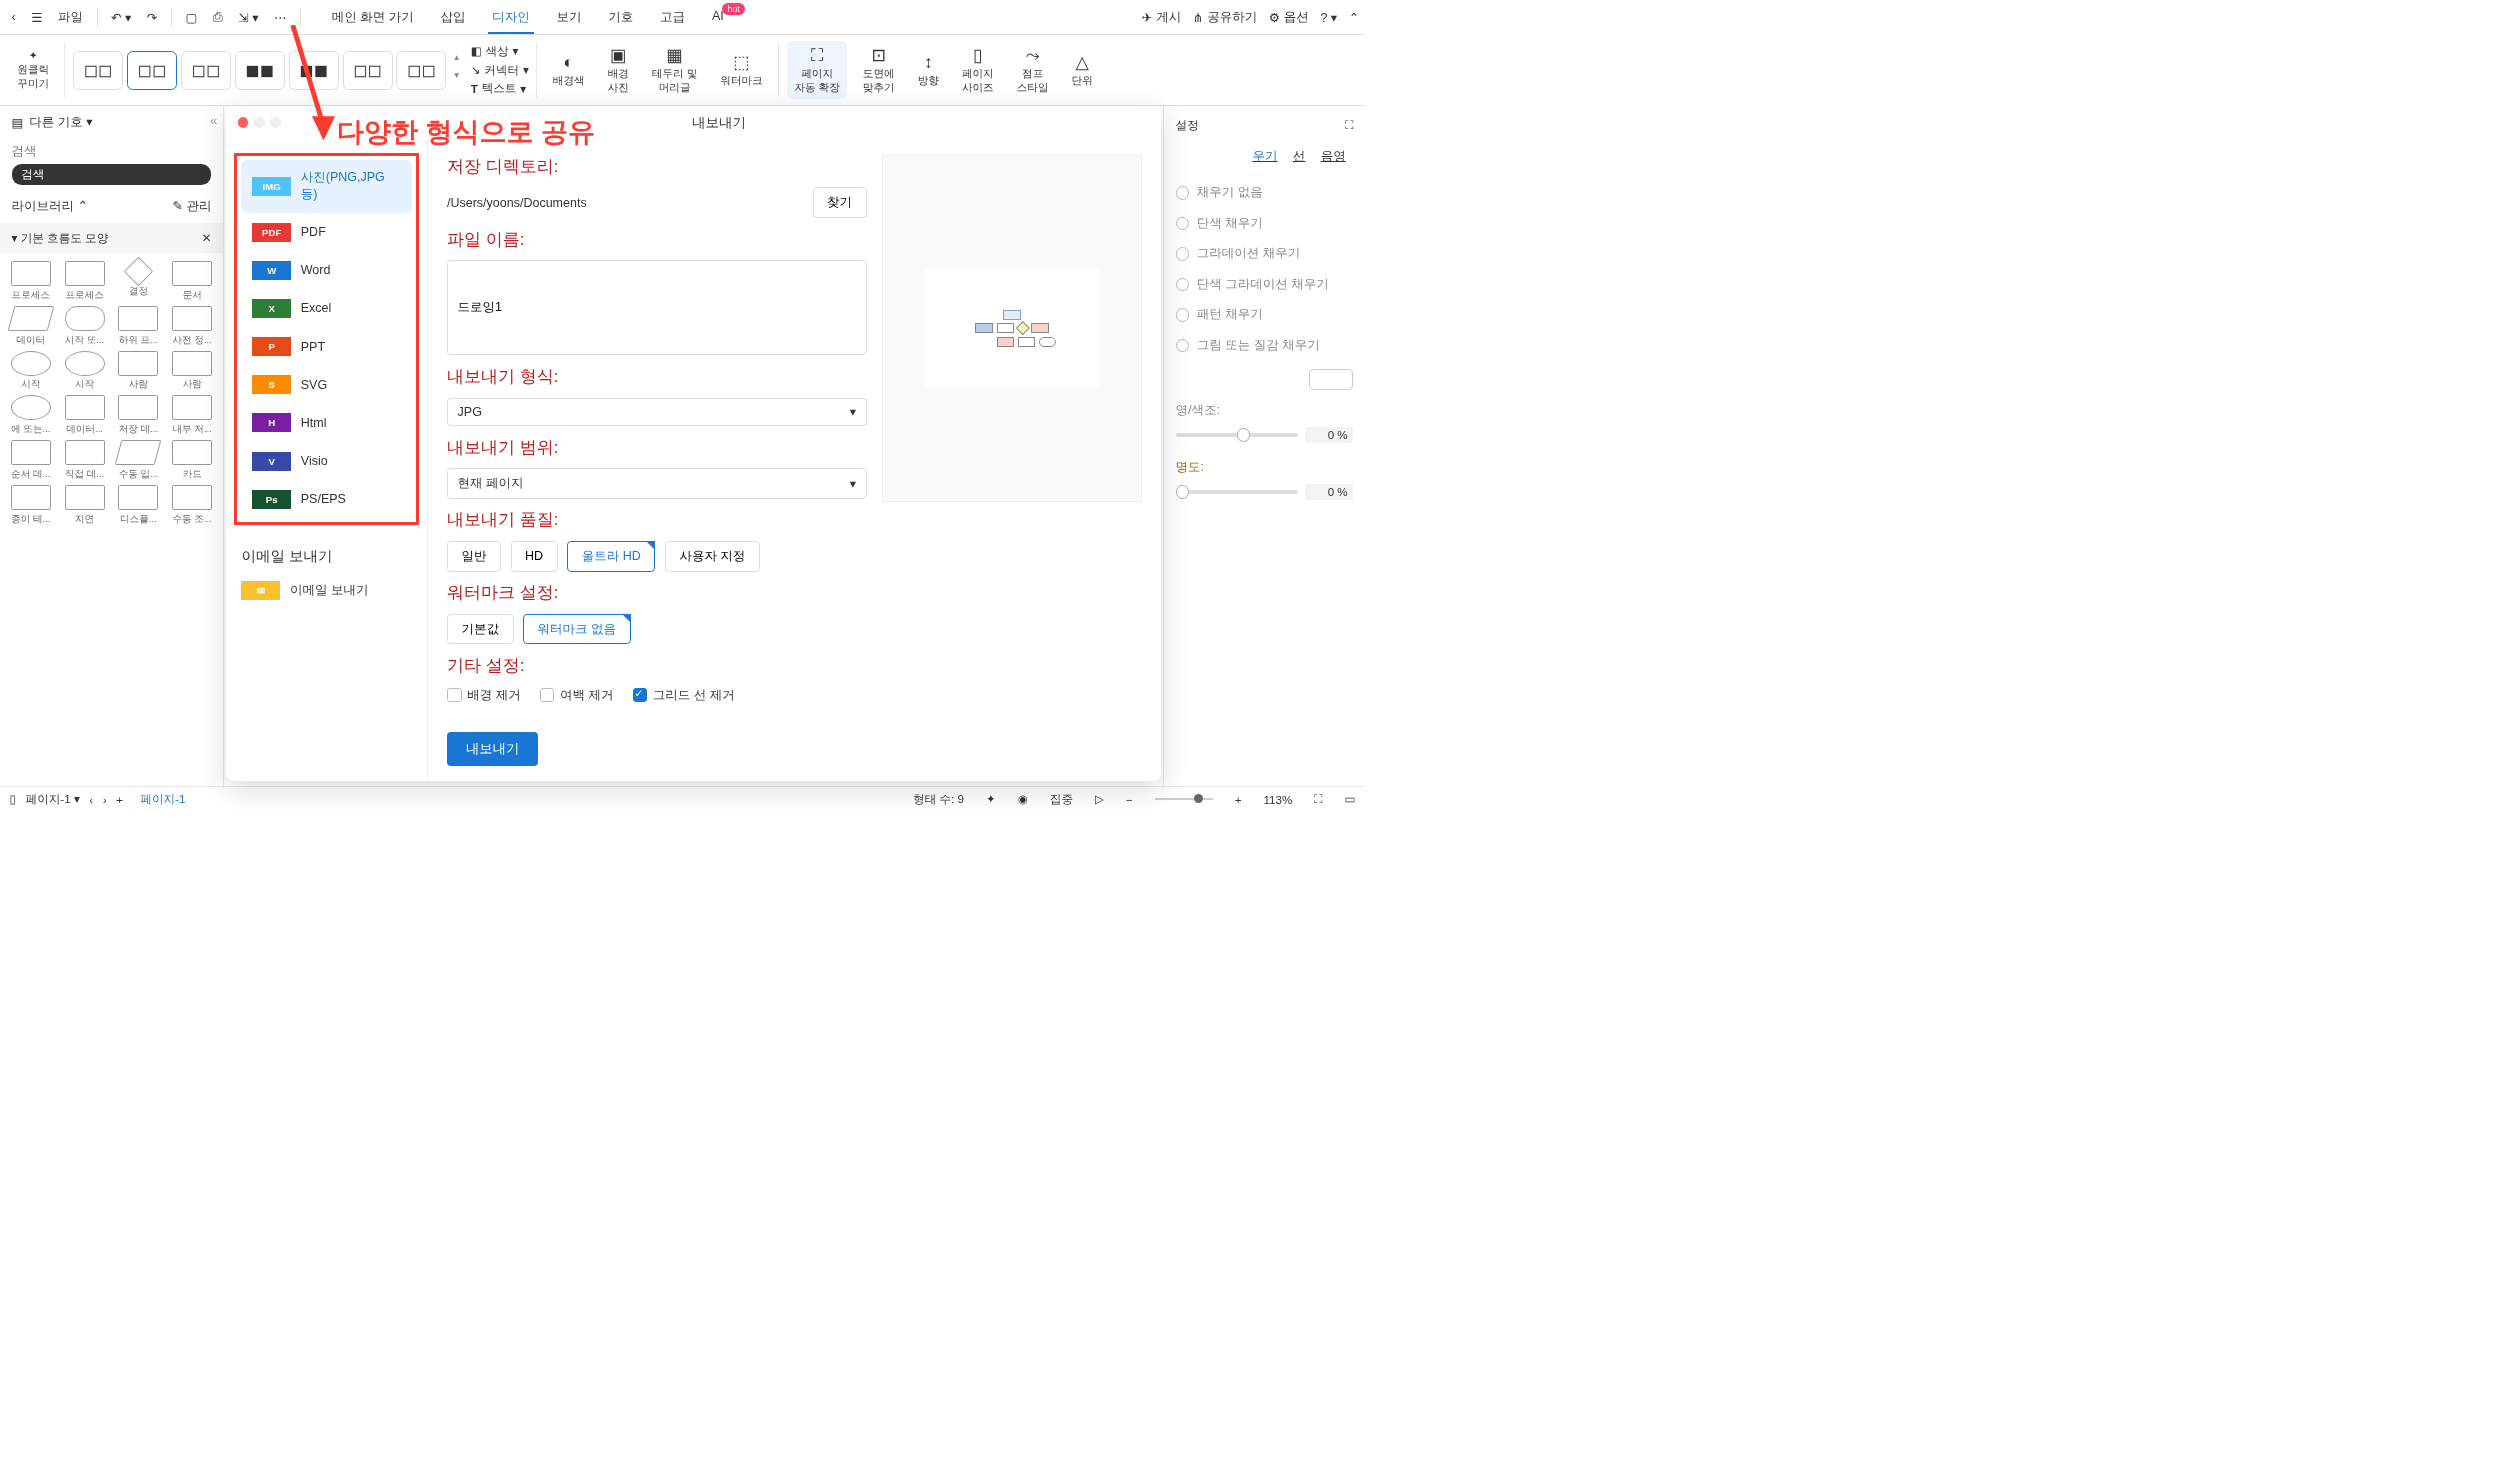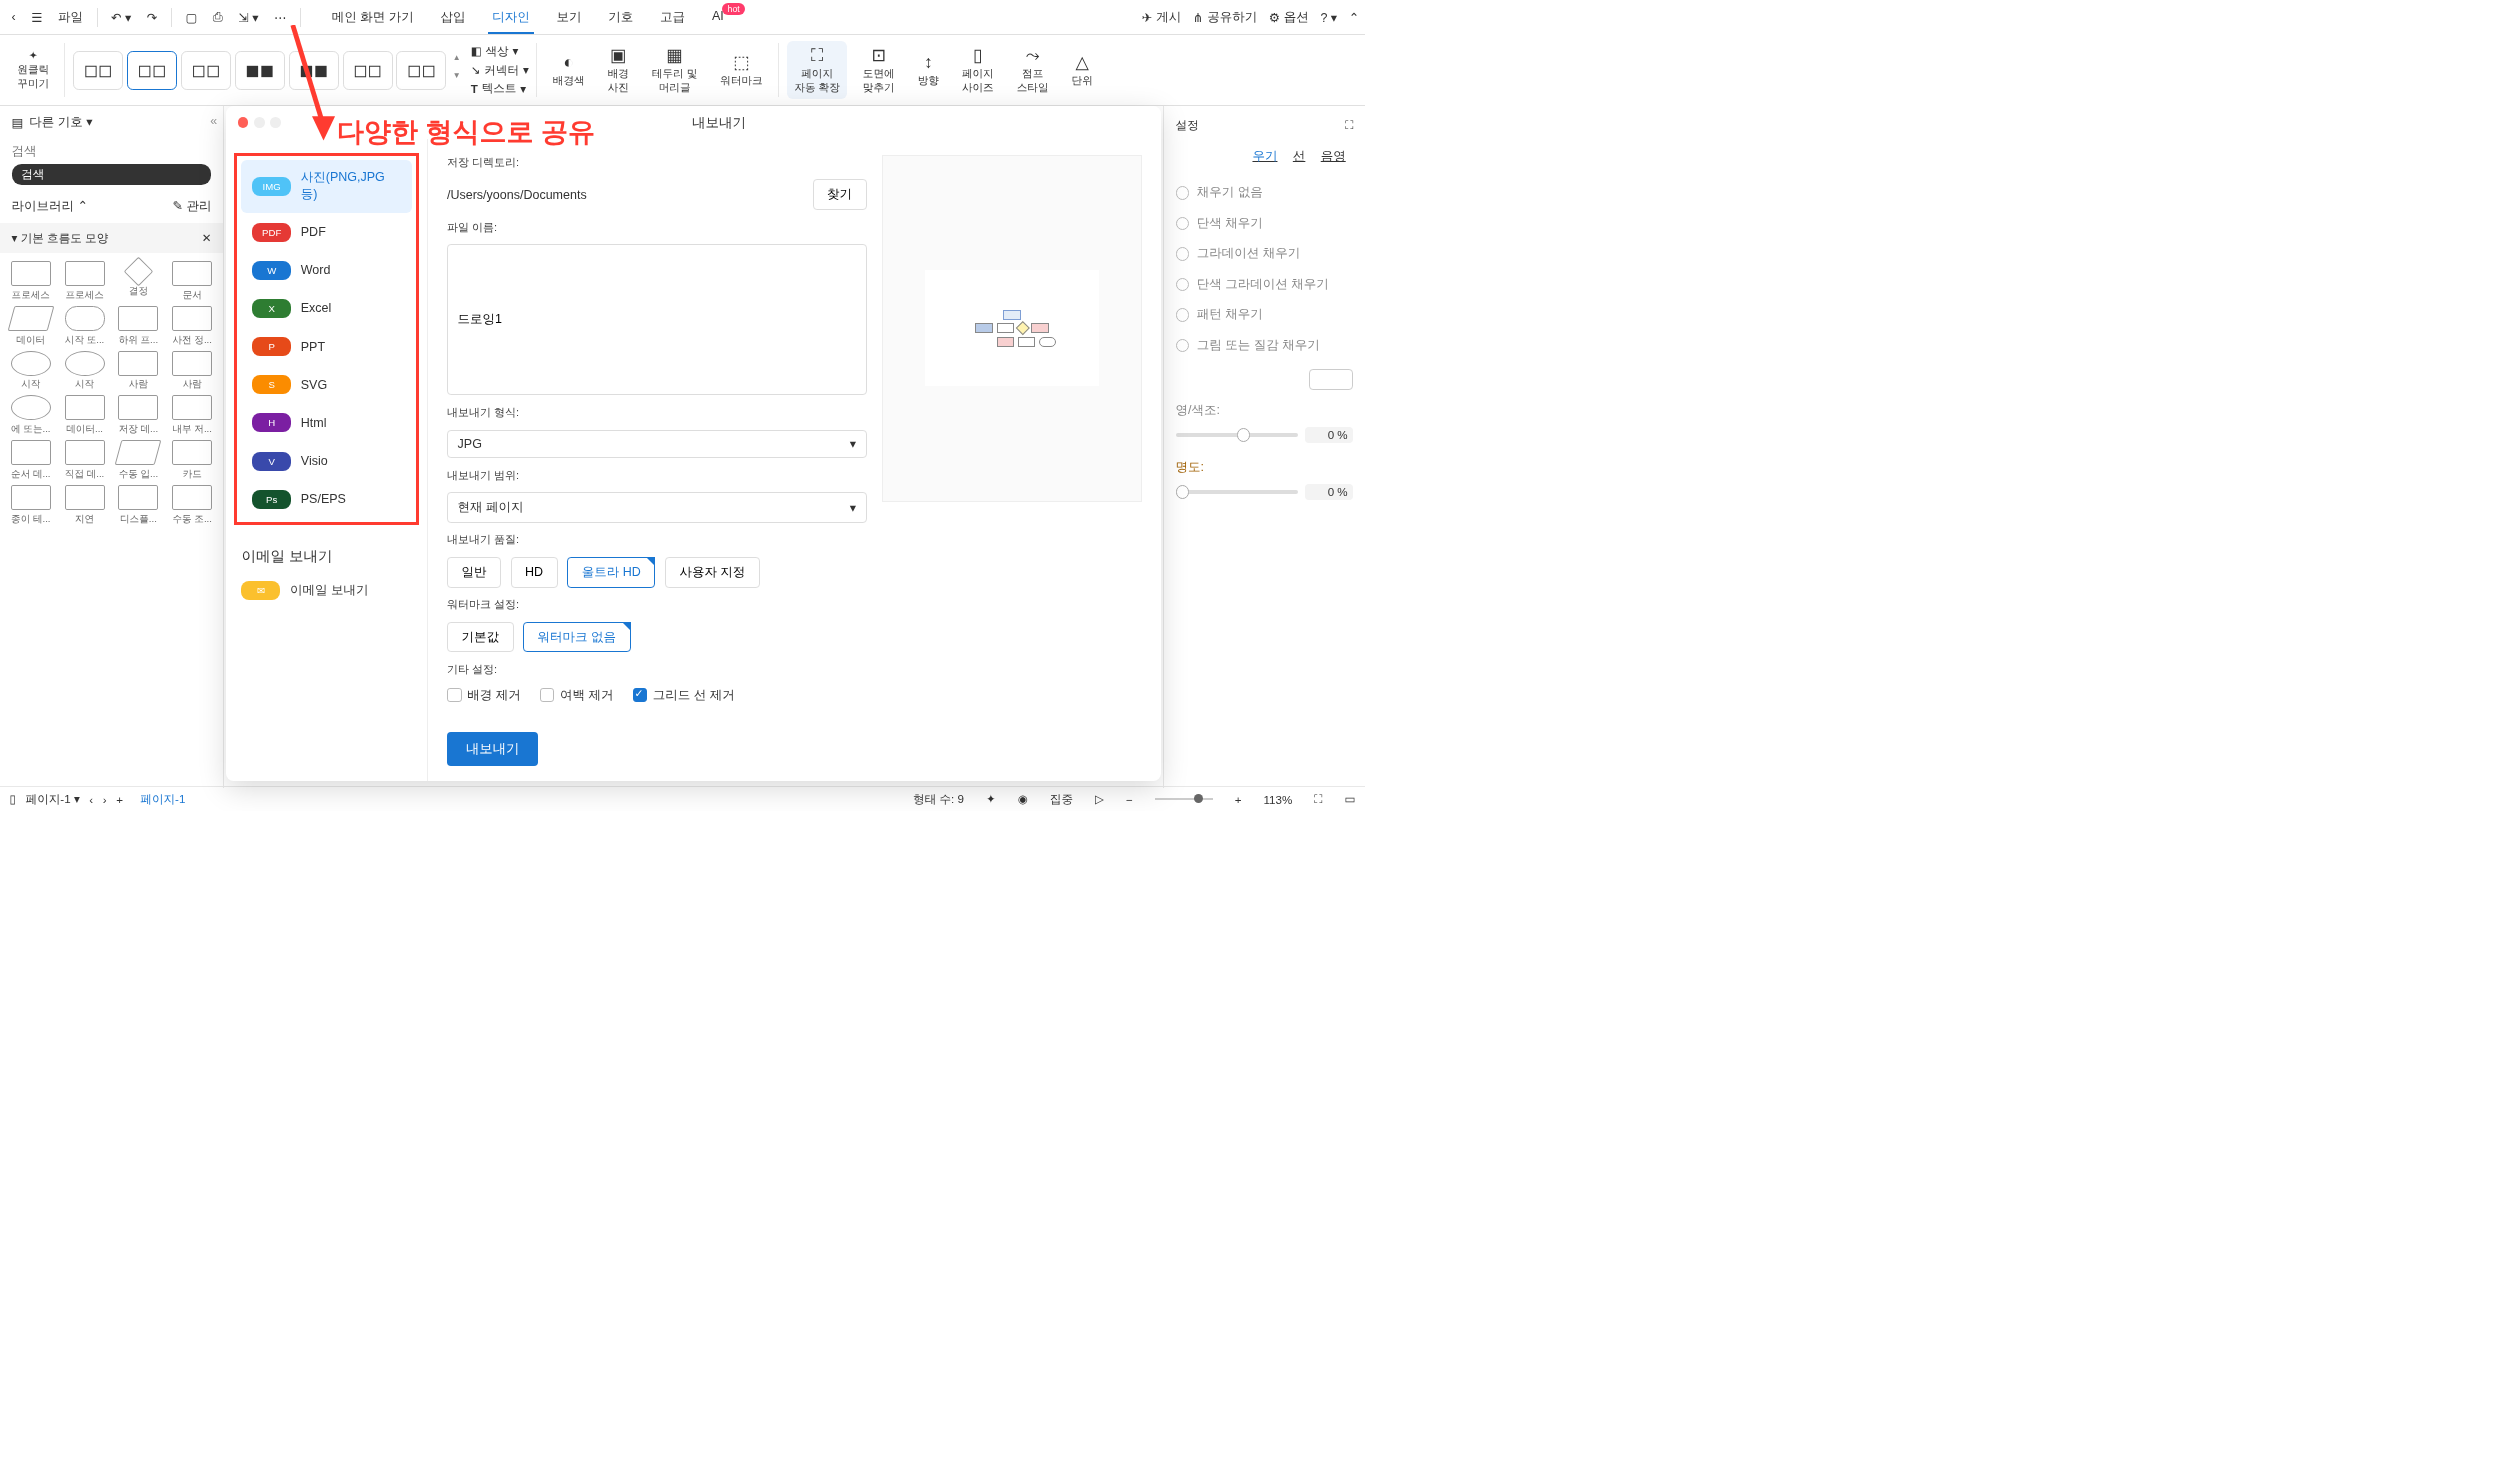--- a/index.html
+++ b/index.html
@@ -65,25 +65,25 @@
 .dialog { position: absolute; left: 226px; top: 106px; width: 935px; height: 675px; background: #fff; border-radius: 7.7px; box-shadow: 0 7.7px 29px rgba(0,0,0,.15); display: flex; flex-direction: column; z-index: 100; }
 .dlg-titlebar { display: flex; align-items: center; padding: 7.7px 11.6px; gap: 7.7px; }
 .dlg-dots { display: flex; gap: 5.8px; }
 .dlg-dot { width: 10.6px; height: 10.6px; border-radius: 50%; }
 .dlg-title { flex: 1; text-align: center; font-size: 13.5px; }
 .dlg-body { display: flex; flex: 1; overflow: hidden; }
 .dlg-sidebar { width: 202px; padding: 9.6px 0; border-right: 1px solid #eee; }
 .export-highlight-box { border: 3.9px solid #ff3b30; margin: 3.9px 7.7px; padding: 3.9px 0; }
 .export-item { display: flex; align-items: center; gap: 9.6px; padding: 9.6px 11.6px; cursor: pointer; border-radius: 5.8px; margin: 0 3.9px; }
 .export-item.active { background: #e6f2ff; color: #1976d2; }
-.export-icon { width: 39px; height: 19px; border-radius: 8px; display: flex; align-items: center; justify-content: center; color: #fff; font-size: 9.6px; font-weight: normal; flex-shrink: 0; }
+.export-icon { width: 39px; height: 19px; border-radius: 0; display: flex; align-items: center; justify-content: center; color: #fff; font-size: 9.6px; font-weight: bold; flex-shrink: 0; }
 .email-section-title { padding: 17.4px 15.4px 5.8px; font-size: 14.5px; font-weight: 500; }
 .dlg-main { flex: 1; padding: 15.4px 19px; display: flex; gap: 15.4px; }
 .dlg-form { flex: 1; display: flex; flex-direction: column; gap: 9.6px; }
-.form-label { color: #404040; font-size: 11px; }
+.form-label { color: #b91c1c; font-size: 17px; }
 .form-row-inline { display: flex; gap: 7.7px; align-items: center; }
 .form-input { flex: 1; border: 1px solid #ddd; border-radius: 3.9px; padding: 5.8px 9.6px; font-size: 12.5px; }
 .form-select { border: 1px solid #ddd; border-radius: 3.9px; padding: 5.8px 9.6px; font-size: 12.5px; background: #fff; display: flex; justify-content: space-between; align-items: center; }
 .btn { border: 1px solid #ddd; border-radius: 3.9px; padding: 5.8px 13.5px; font-size: 12.5px; cursor: pointer; background: #fff; }
 .btn-group { display: flex; gap: 9.6px; }
 .btn.sel { border: 1.4px solid #1976d2; color: #1976d2; position: relative; }
 .btn.sel::after { content: ""; position: absolute; top: -1px; right: -1px; width: 0; height: 0; border-left: 9.6px solid transparent; border-top: 9.6px solid #1976d2; }
 .checkbox-row { display: flex; gap: 19px; align-items: flex-end; }
 .cb { display: flex; align-items: center; gap: 5.8px; }
 .cb-box { width: 14.5px; height: 14.5px; border: 1.4px solid #bbb; border-radius: 2.9px; }

